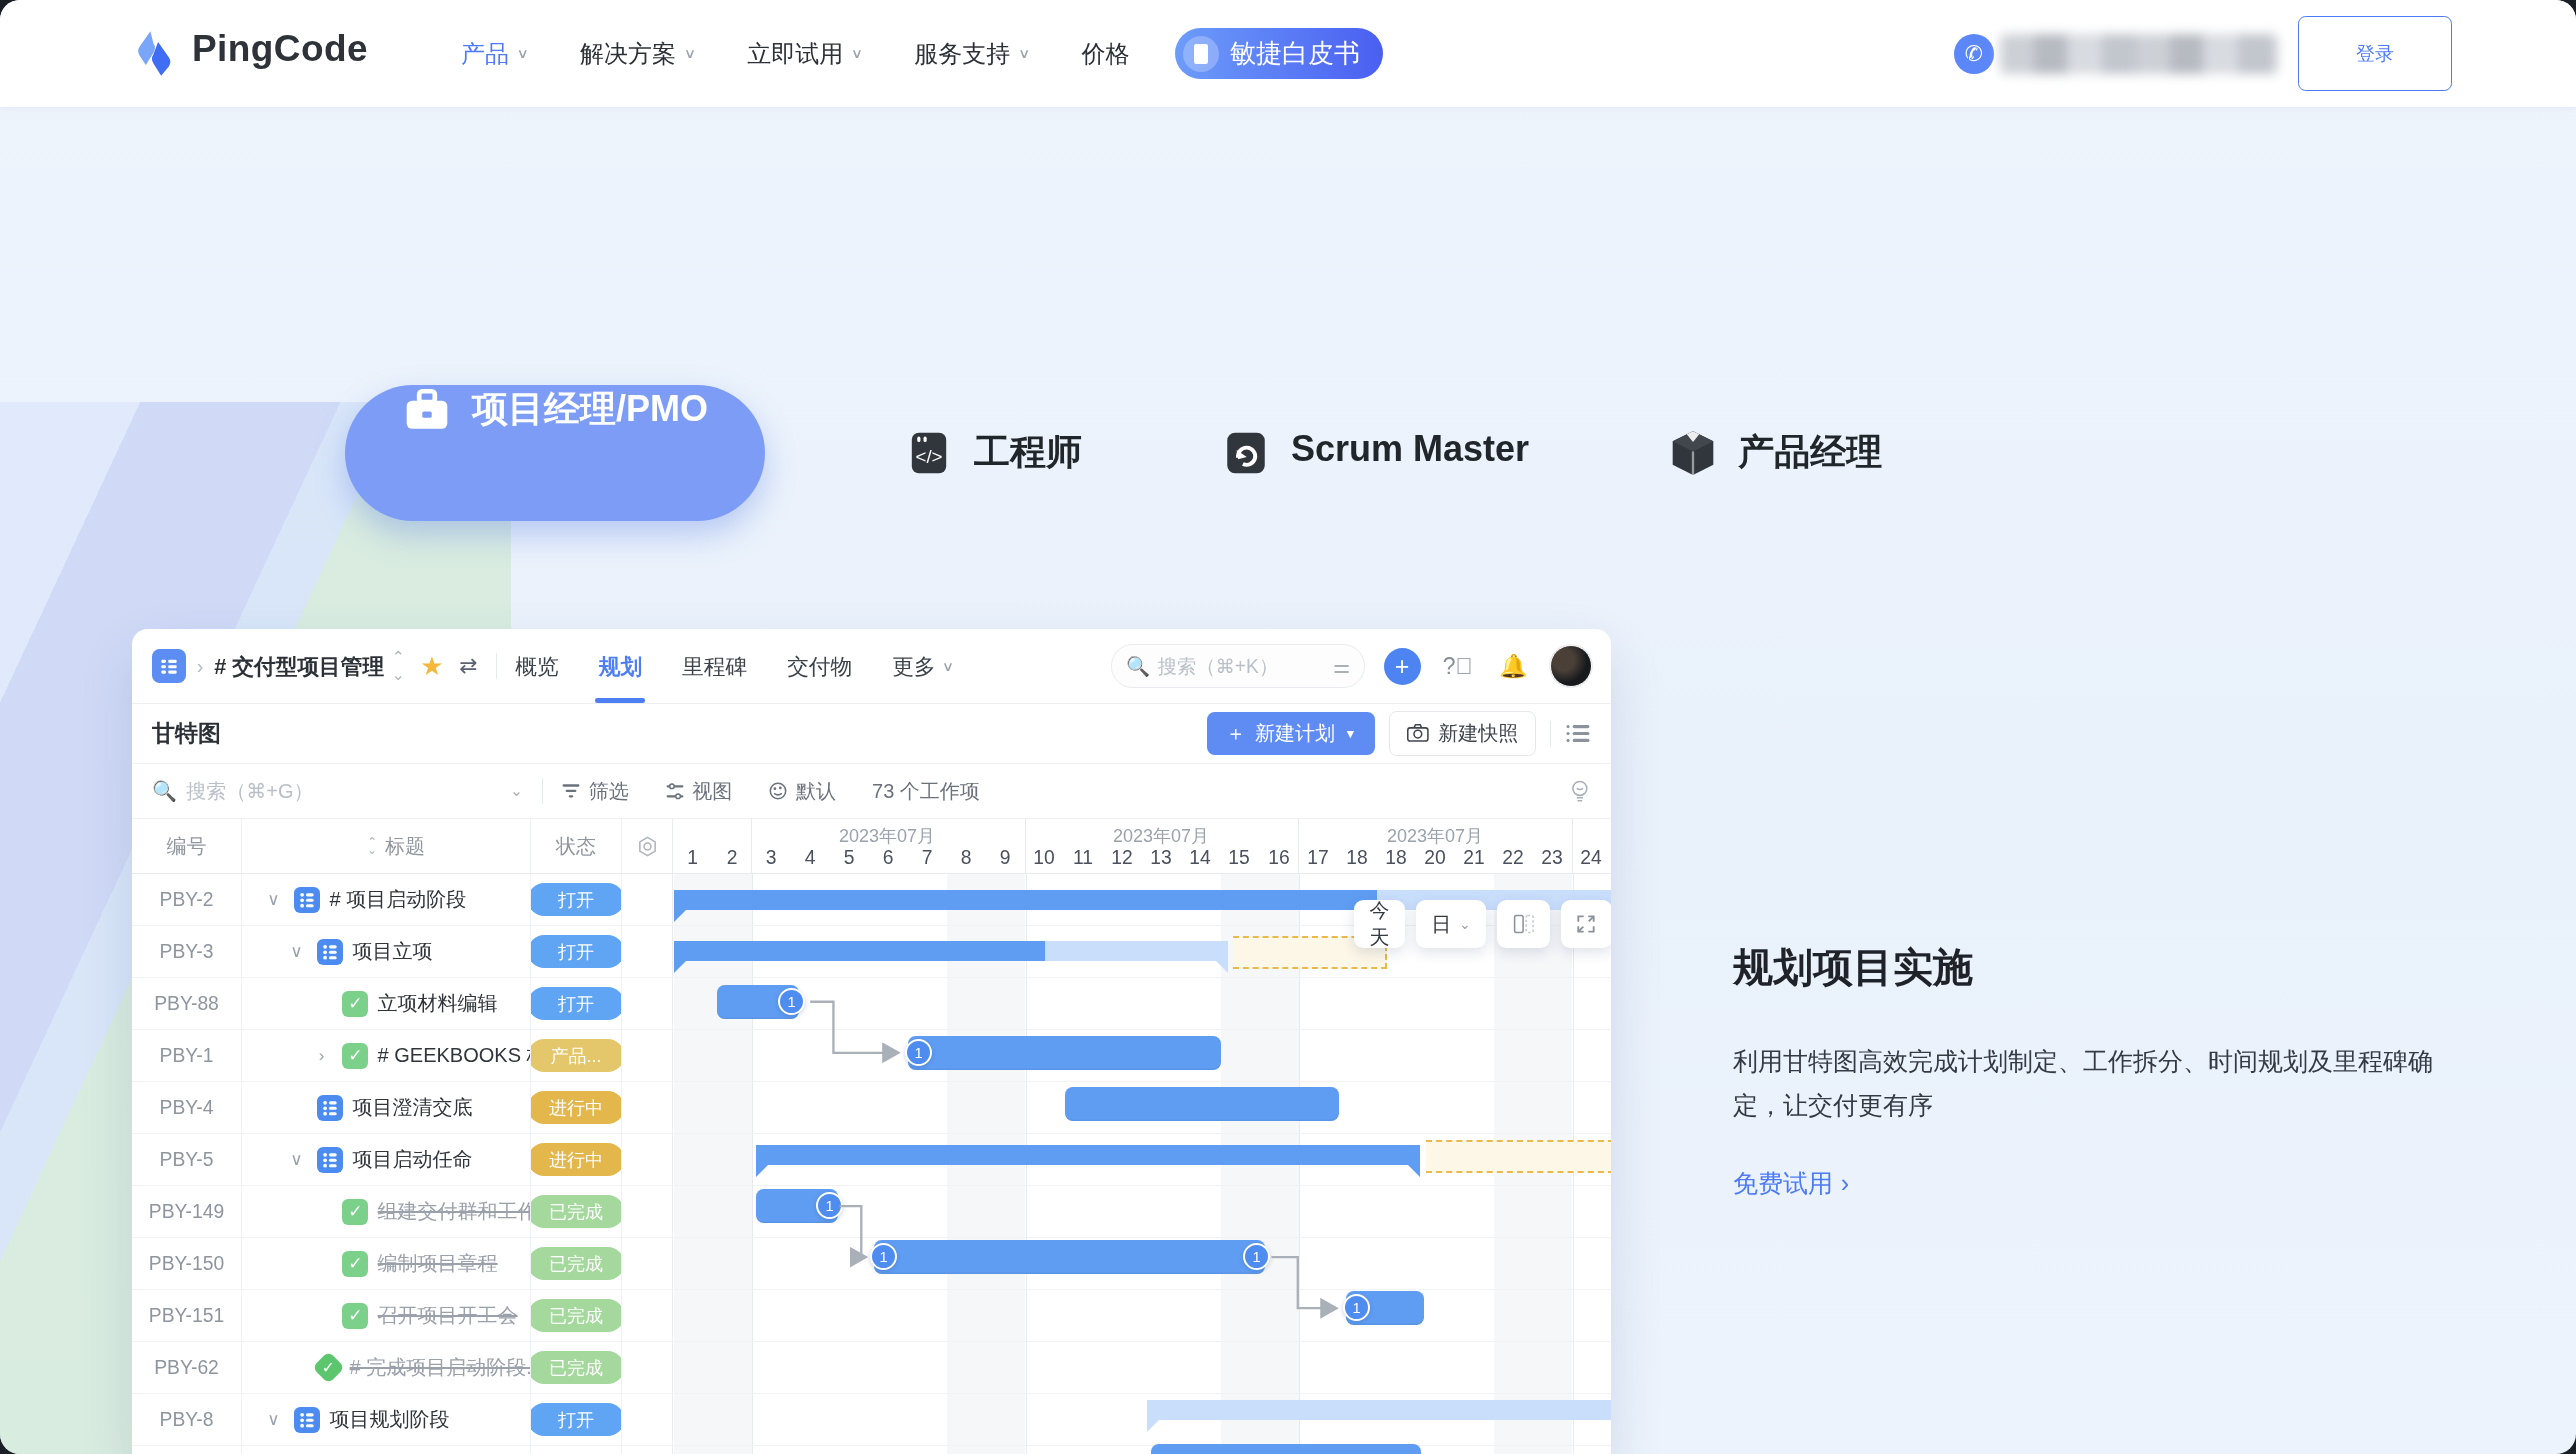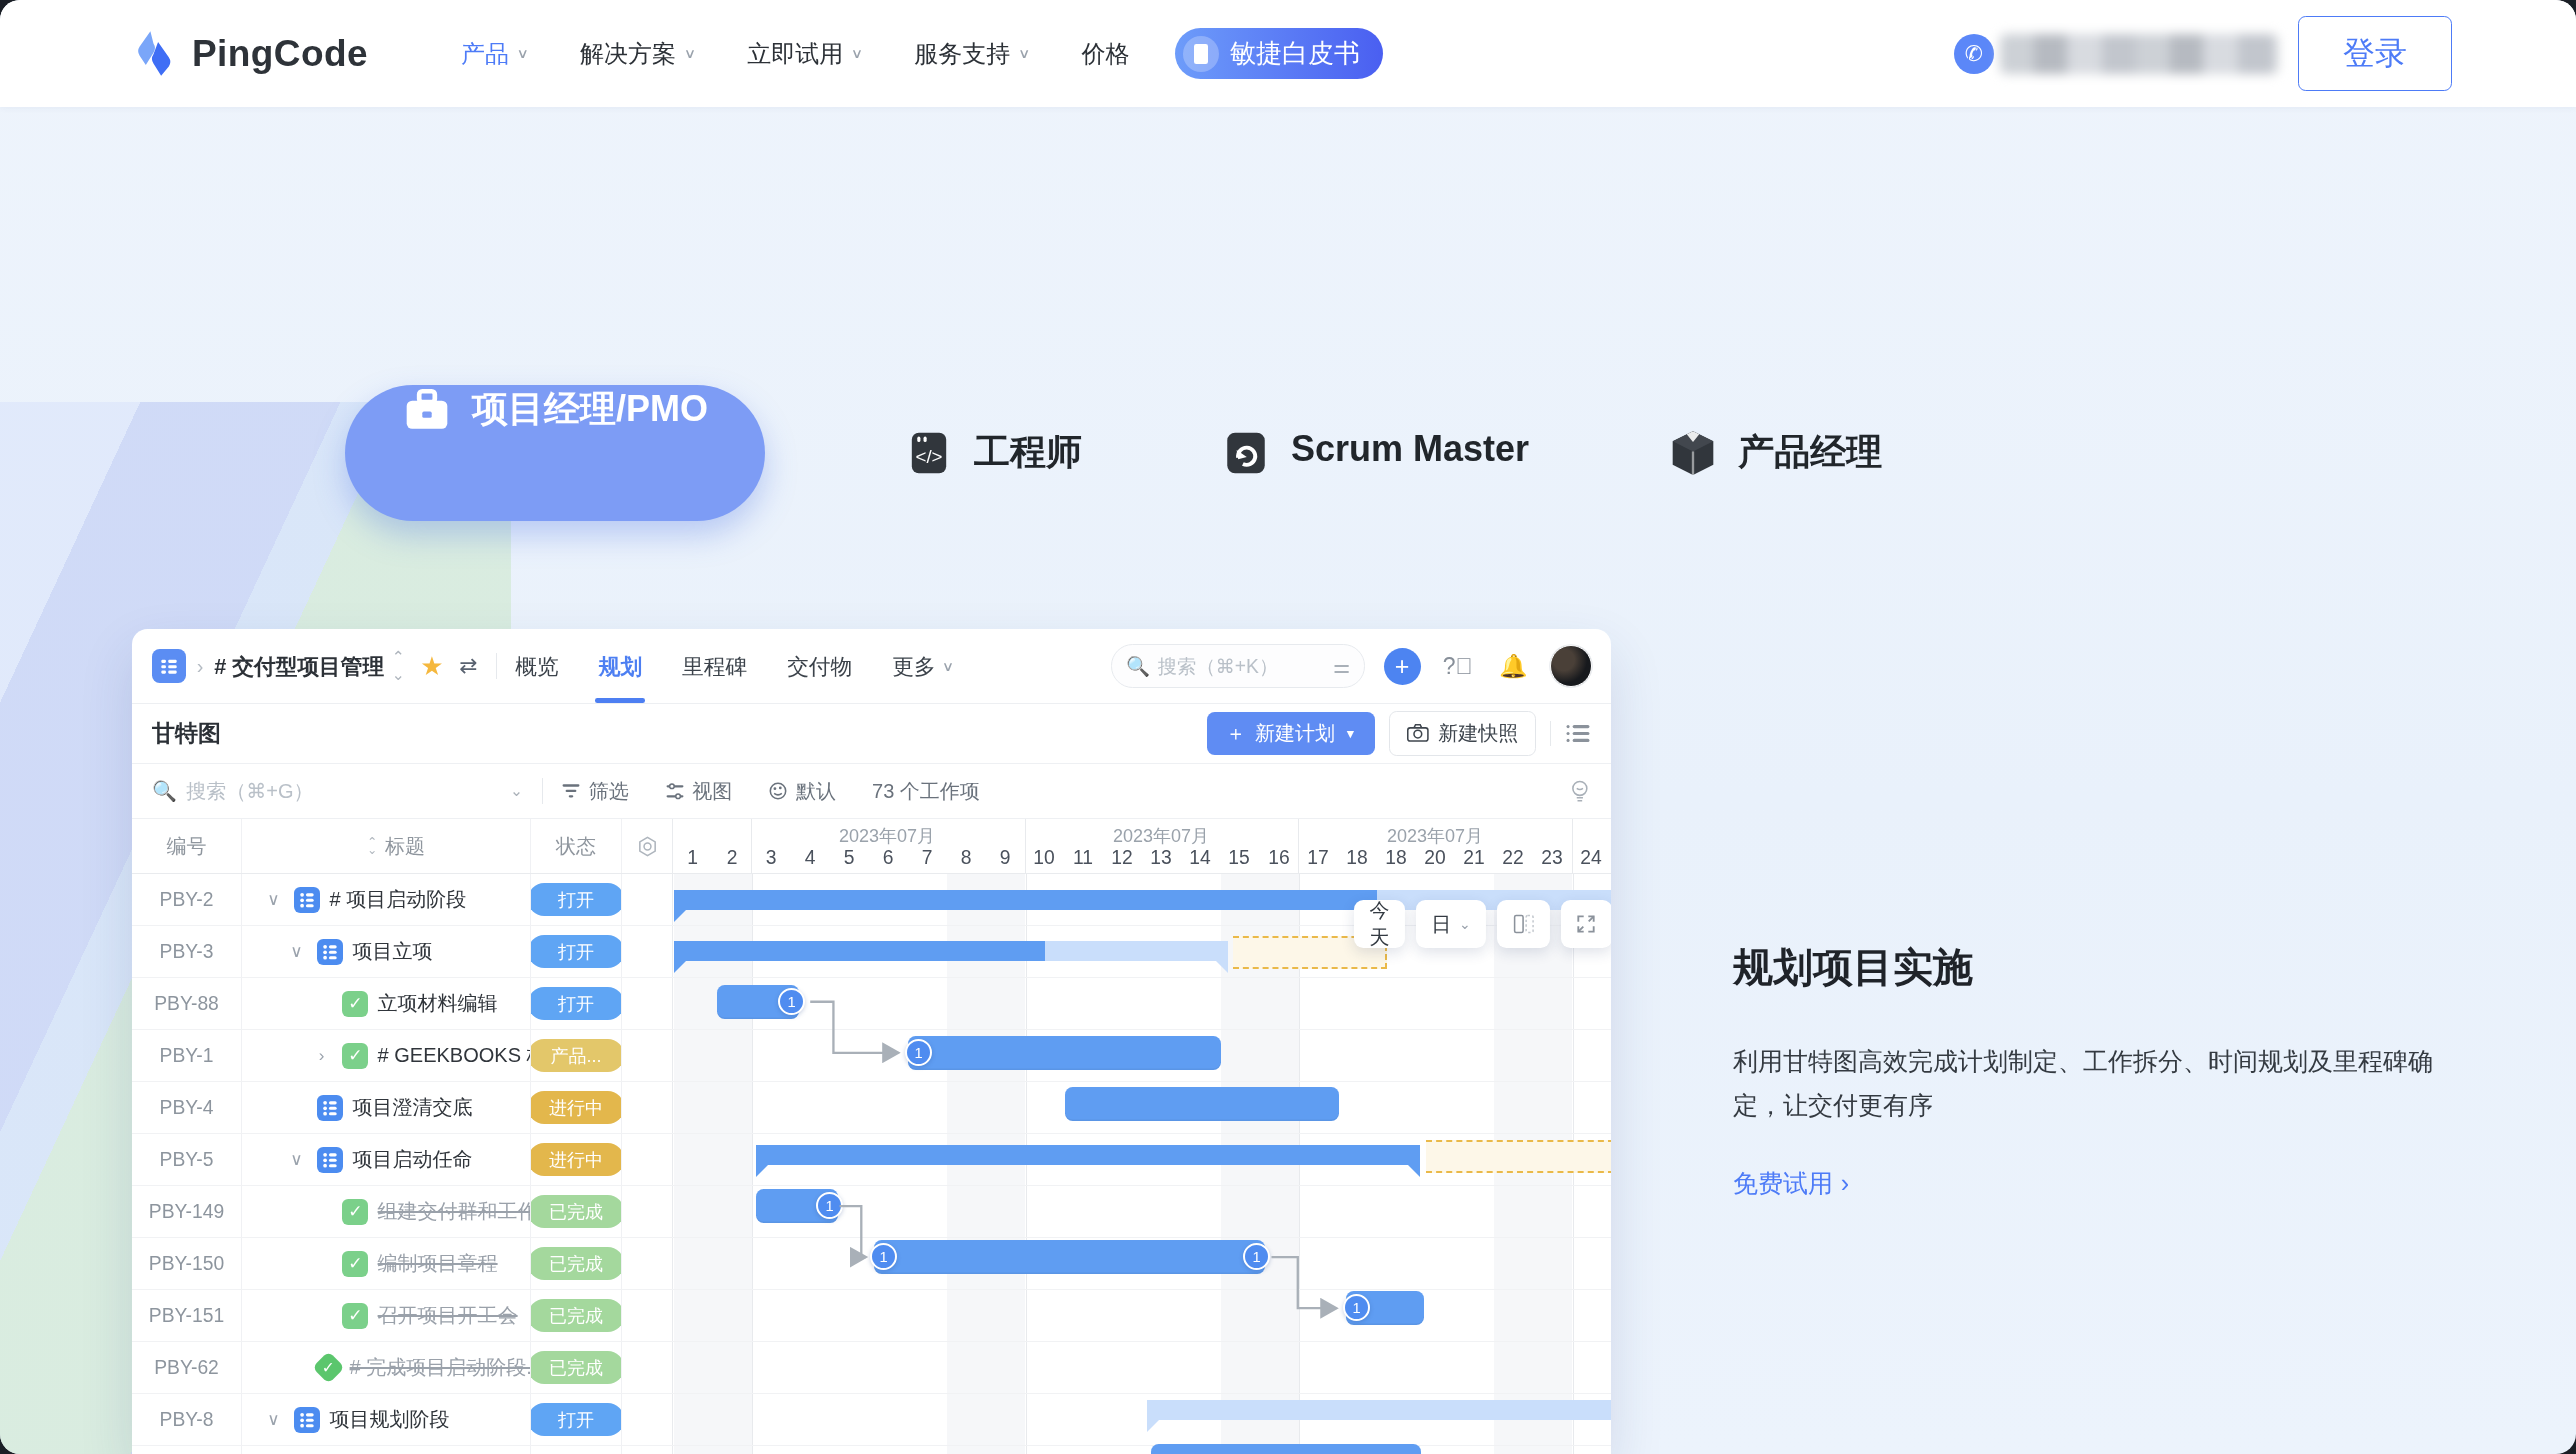--- a/index.html
+++ b/index.html
@@ -6,34 +6,34 @@
   body{width:2576px;height:1454px;overflow:hidden;font-family:"Liberation Sans","DejaVu Sans",sans-serif;}
   #page{position:relative;width:2576px;height:1454px;background:linear-gradient(180deg,#eef4fc 0%,#e9f1fb 55%,#ecf3fc 100%);border-radius:20px;overflow:hidden;}
 
   
   .deco{position:absolute;left:0;top:402px;width:511px;height:1052px;pointer-events:none;
     background:linear-gradient(115deg,#dfe8fb 0 14%,#cbd6f6 14% 34%,#d6e4f8 34% 40%,#d6ebdb 40% 62%,#ccd8f7 62% 84%,#dbe6fa 84%);
     opacity:.85;}
 
   
   .topnav{position:absolute;left:0;top:0;width:2576px;height:107px;background:#fff;display:flex;align-items:center;box-shadow:0 1.5px 6.2px rgba(40,60,110,.05);z-index:20;}
-  .logo-wrap{display:flex;align-items:center;gap:14px;margin-left:132px;}
+  .logo-wrap{display:flex;gap:14px;margin-left:132px;}
   .logo-text{font-size:37px;font-weight:700;color:#2e3339;letter-spacing:0.4px;}
   .nav-items{display:flex;align-items:center;gap:51px;margin-left:93px;}
   .nav-item{display:flex;align-items:center;gap:7.7px;font-size:24px;color:#2c3137;cursor:pointer;}
   .nav-item.active{color:#4d7bf7;}
   .nav-chev{font-size:17px;color:#9aa2ac;transform:scaleY(.8);}
   .wp-badge{display:flex;align-items:center;gap:10.8px;height:51px;padding:0 23px 0 7.7px;border-radius:25.5px;background:linear-gradient(90deg,#6d9cfa,#4a5ff1);color:#fff;font-size:26px;margin-left:46px;cursor:pointer;}
   .wp-badge .book{width:36px;height:36px;border-radius:50%;background:rgba(255,255,255,.25);display:flex;align-items:center;justify-content:center;}
   .wp-badge .book i{display:block;width:14px;height:20px;background:#fff;border-radius:2.3px;}
   .nav-right{margin-left:auto;margin-right:124px;display:flex;align-items:center;gap:20px;}
   .phone{display:flex;align-items:center;gap:6.2px;}
   .phone-ico{width:40px;height:40px;border-radius:50%;background:#5b87f8;display:flex;align-items:center;justify-content:center;color:#fff;font-size:21.7px;}
   .phone-blur{width:278px;height:40px;border-radius:6.2px;background:repeating-linear-gradient(90deg,#cdd1d6 0 34px,#b6bac1 34px 67px,#d8dbe0 67px 102px,#c2c6cd 102px 136px);filter:blur(5.4px);}
-  .btn-login{width:152px;height:73px;border:1.5px solid #4d7bf7;border-radius:7.7px;background:#fff;color:#4d7bf7;font-size:32px;display:flex;align-items:center;justify-content:center;cursor:pointer;}
+  .btn-login{width:152px;height:73px;border:1.5px solid #4d7bf7;border-radius:7.7px;background:#fff;color:#4d7bf7;font-size:19px;display:flex;align-items:center;justify-content:center;cursor:pointer;}
   .btn-cta{width:215px;height:73px;border-radius:7.7px;background:#5b87f8;color:#fff;font-size:25.5px;display:flex;align-items:center;justify-content:center;margin-left:6.2px;cursor:pointer;}
 
   
   .hero-title{position:absolute;left:0;top:155px;width:2576px;text-align:center;font-size:57px;font-weight:700;color:#23262c;letter-spacing:1.5px;z-index:5;}
 
   
   .roles{position:absolute;left:345px;top:385px;display:flex;align-items:center;gap:139px;z-index:5;}
   .role{display:flex;align-items:flex-start;gap:20px;cursor:pointer;}
   .role .rlabel{font-size:36px;font-weight:700;color:#21262b;}
   .role.active{background:#7d9cf5;border-radius:70px;height:136px;padding:0 57px;box-shadow:0 14px 31px rgba(90,125,230,.35);}

